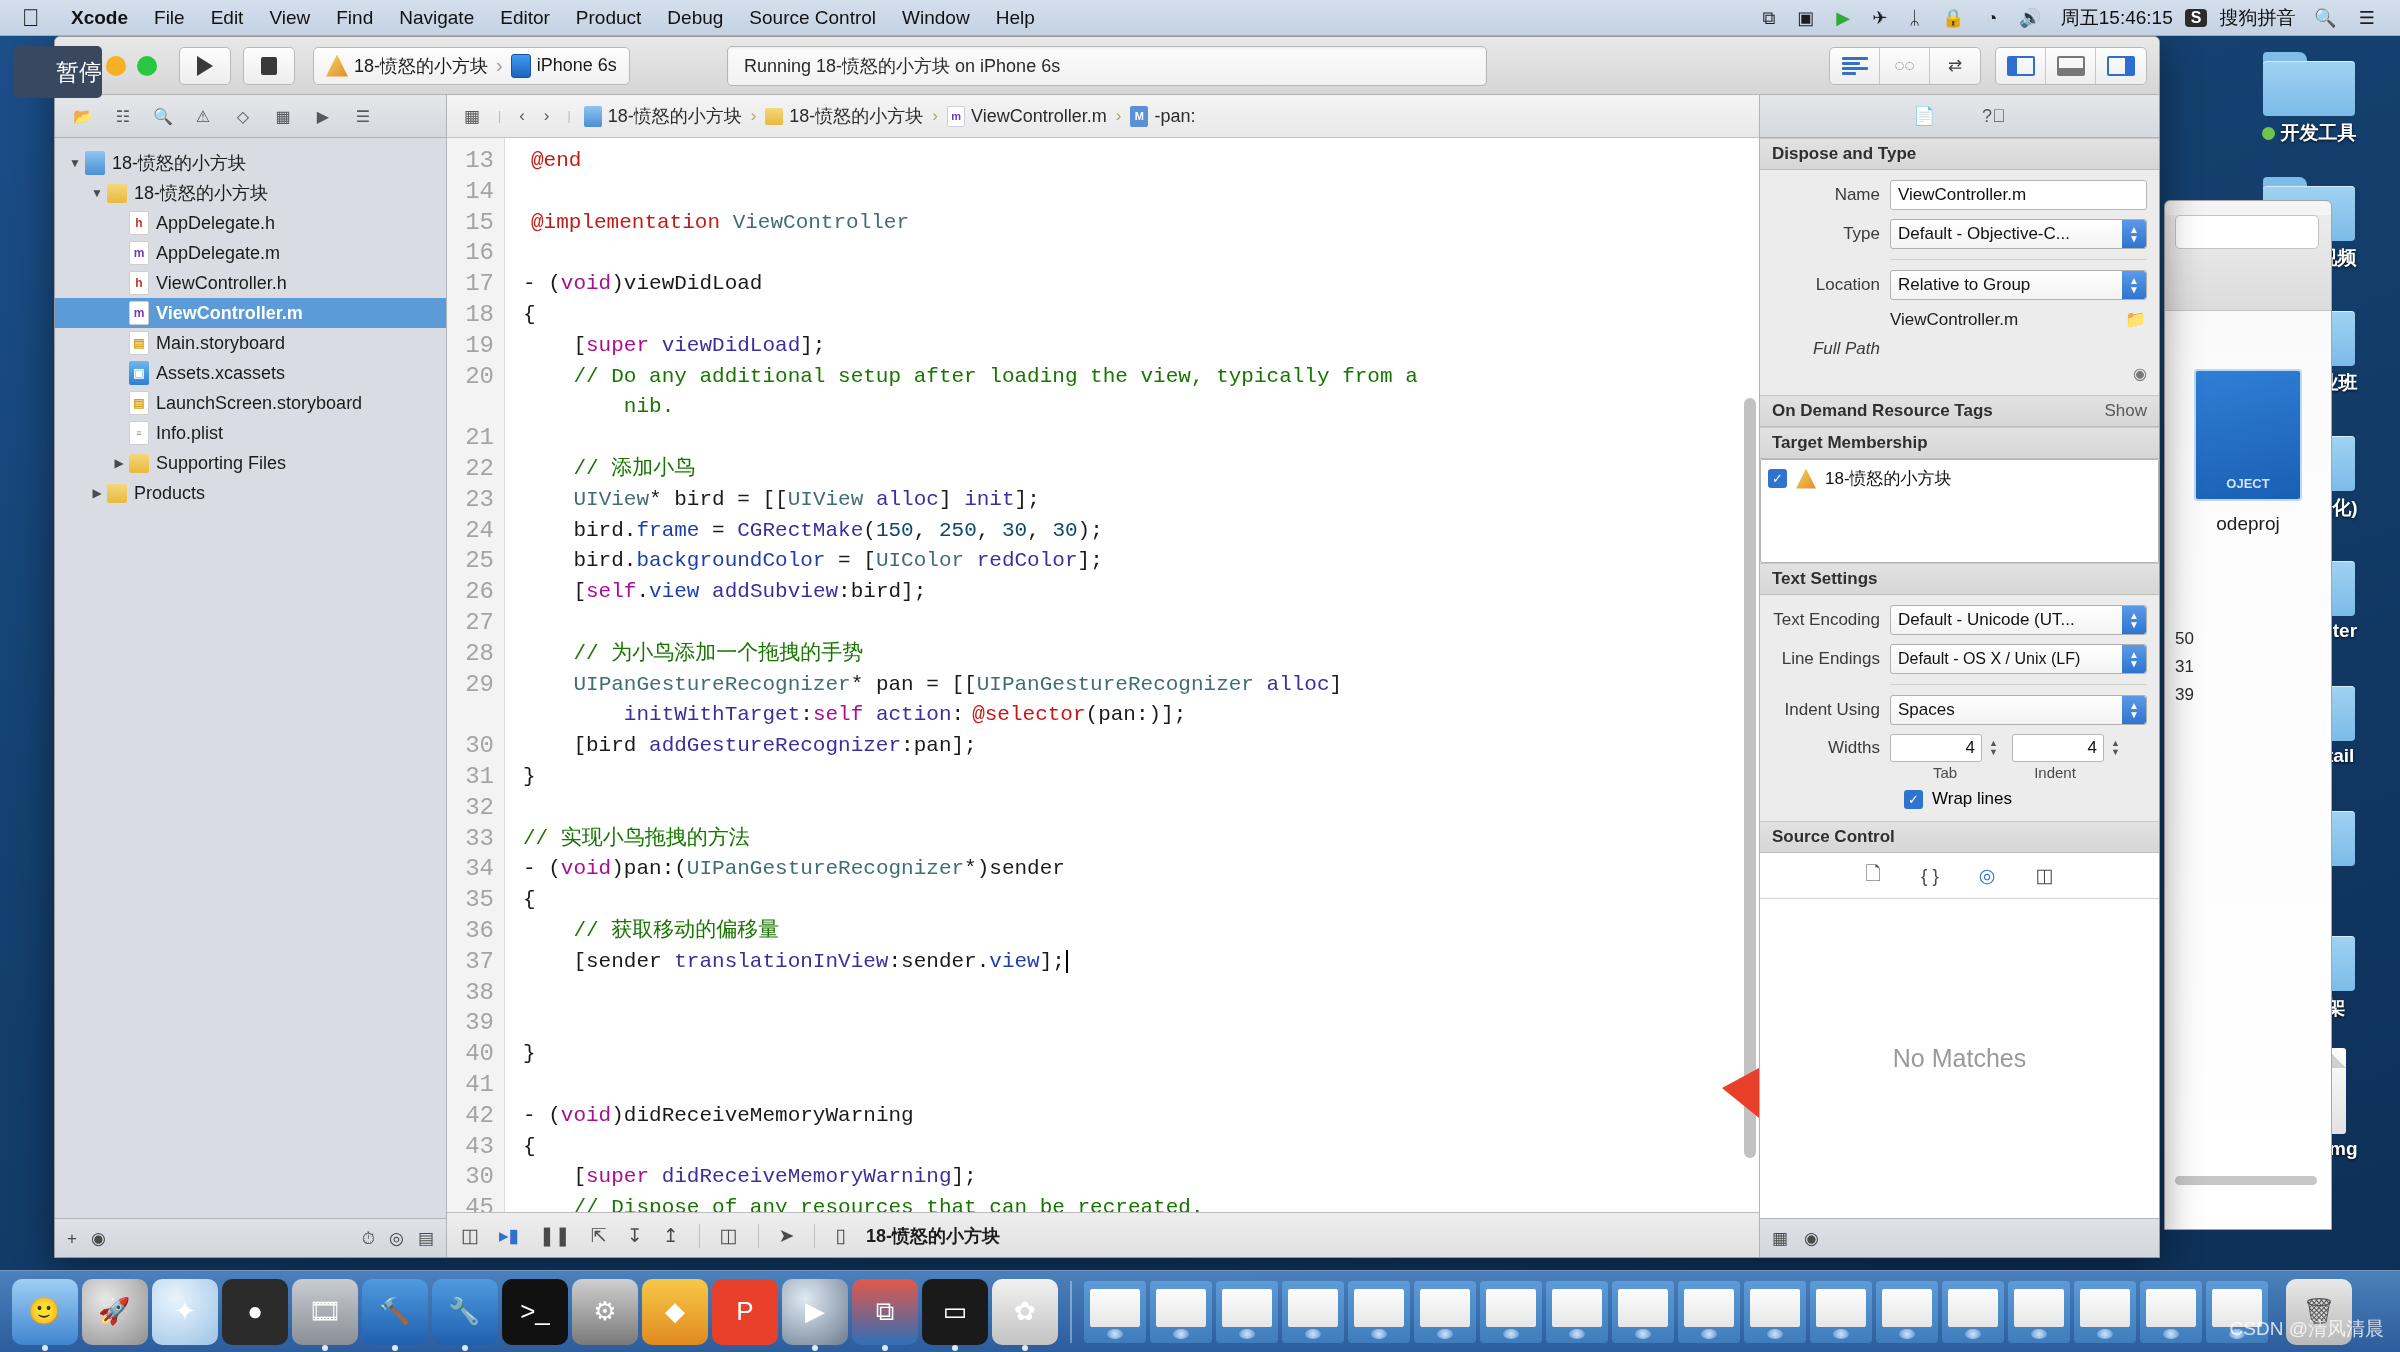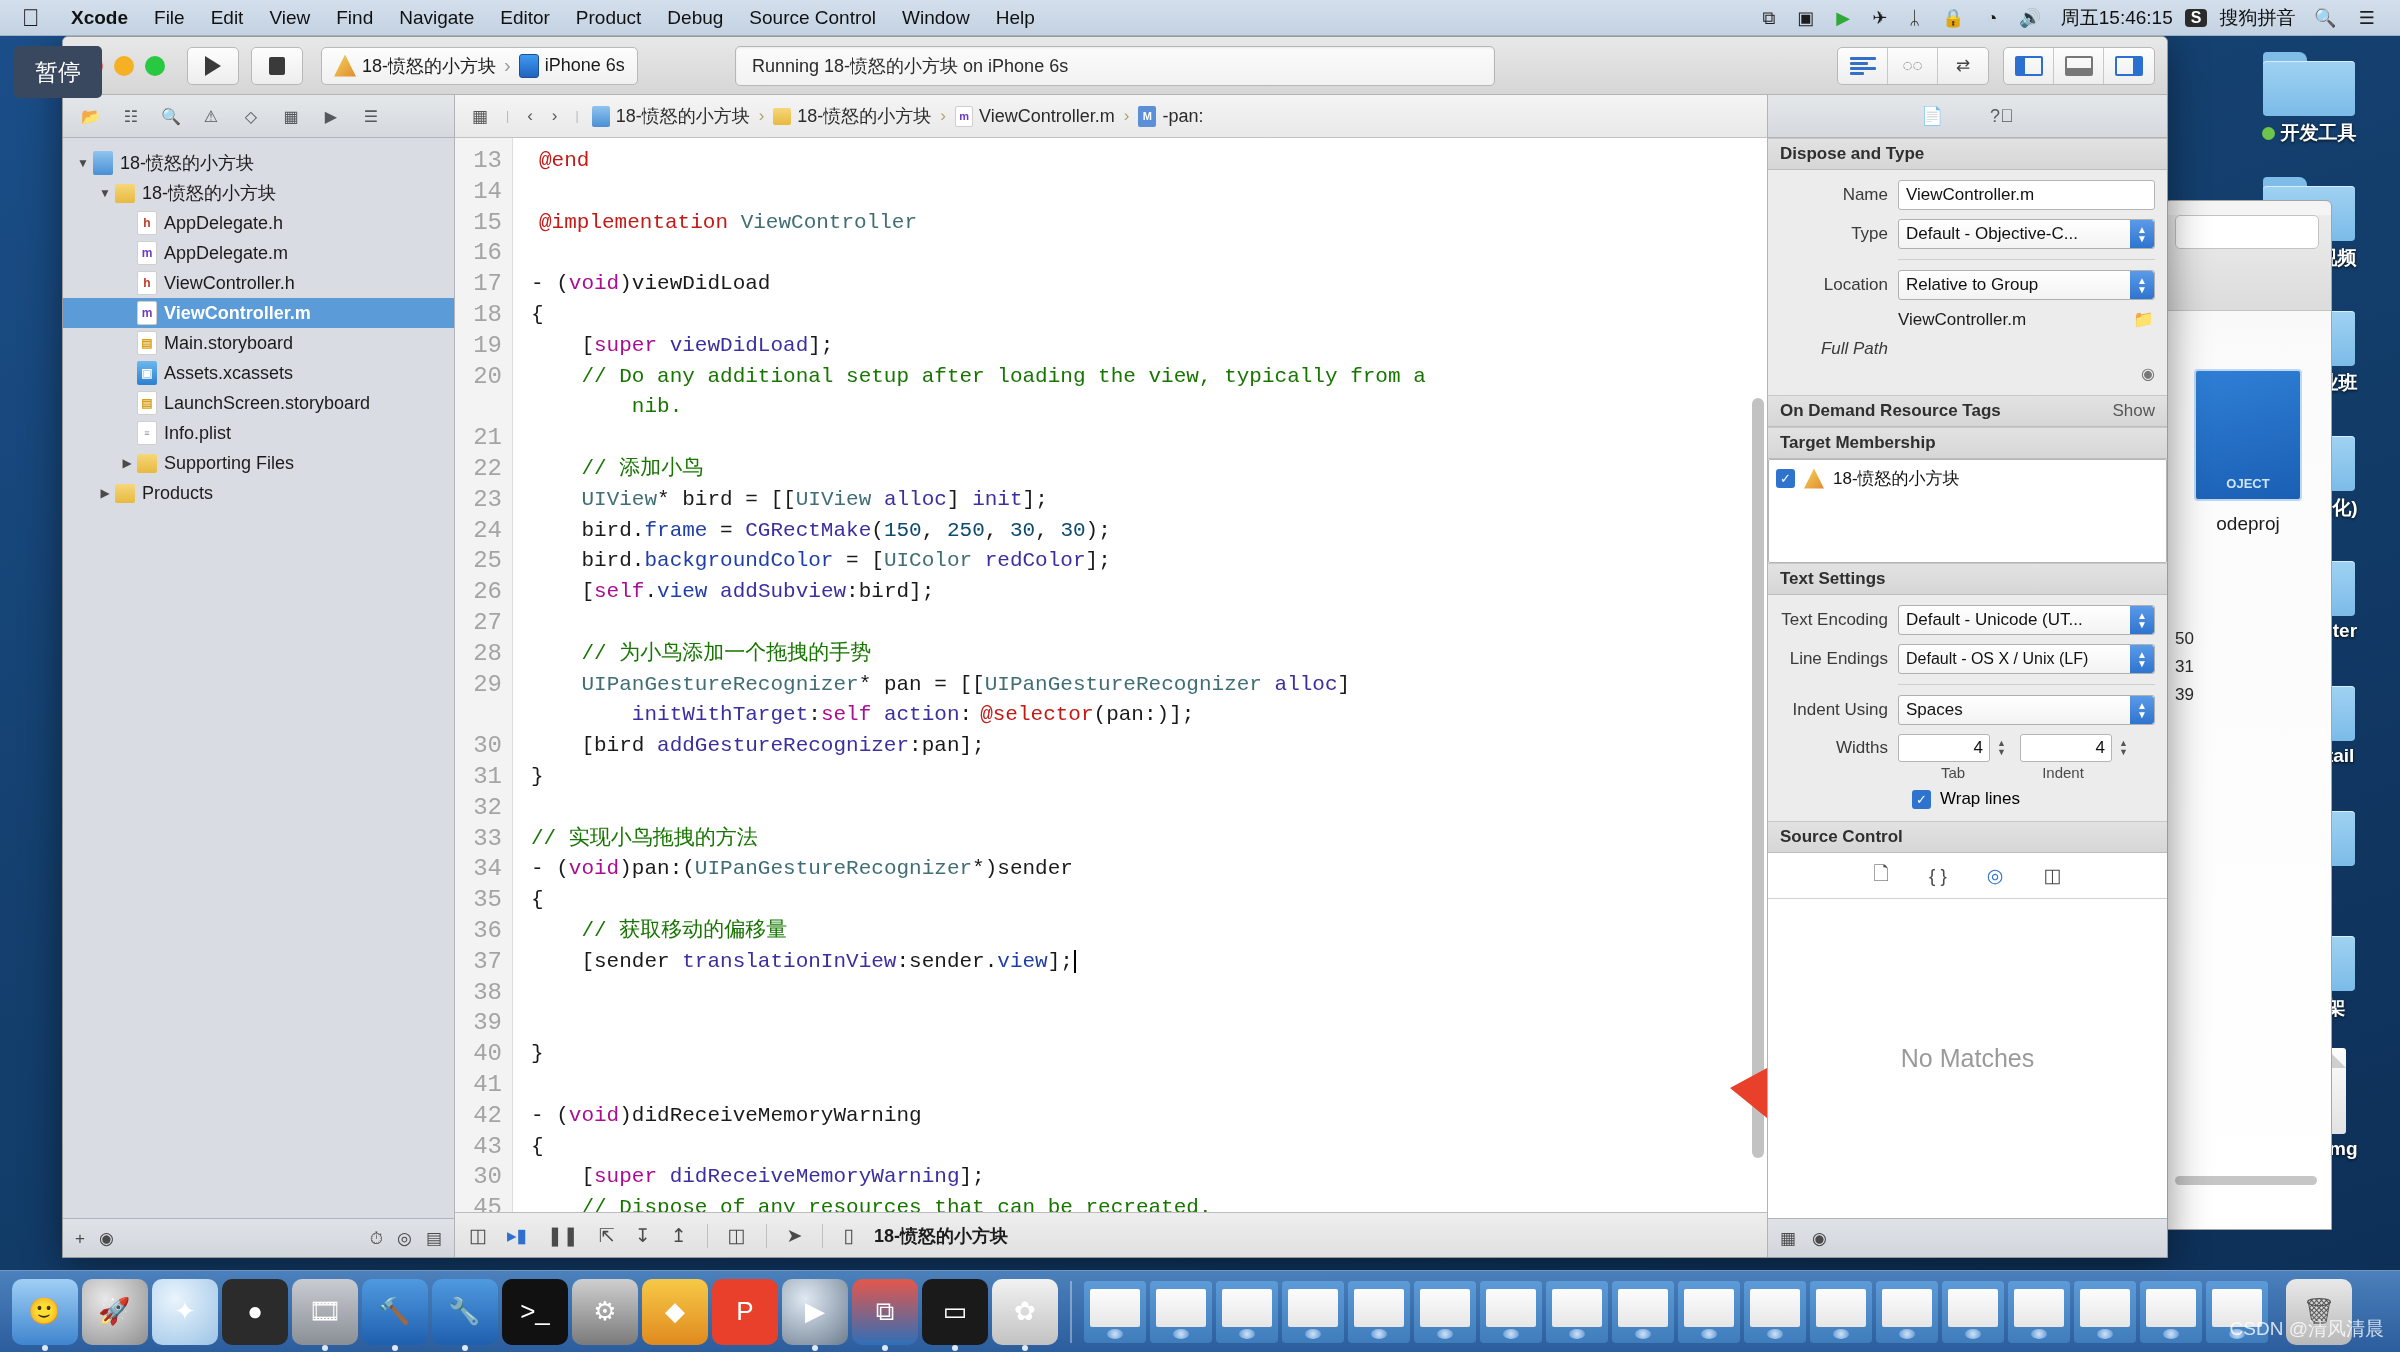--- a/index.html
+++ b/index.html
@@ -86,21 +86,21 @@
     margin-left: auto; display: flex; align-items: center; padding-right: 14px; gap: 0;
   }
   .mb-icon {
     font-size: 18px; color: #1c1c1c; padding: 0 11px; line-height: 1;
     display: flex; align-items: center;
   }
   .mb-text { font-size: 19px; color: #111; padding: 0 8px; white-space: nowrap; }
 
   
   #xcode-window {
-    position: absolute; left: 62px; top: 36px;
+    position: absolute; left: 54px; top: 36px;
     width: 2106px; height: 1222px;
     background: #ececec;
     border: 1px solid #9a9a9a;
     border-radius: 6px 6px 0 0;
     box-shadow: 0 8px 40px rgba(0,0,0,.45);
     overflow: hidden;
     z-index: 20;
   }
 
   
@@ -383,21 +383,21 @@
   #insp-footer {
     height: 40px; border-top: 1px solid #b0b4ba;
     background: linear-gradient(180deg,#dfe3e8,#d2d6dc);
     display:flex;align-items:center;padding:0 12px;gap:16px;font-size:17px;color:#4a4a4a;
   }
 
   
   #pause-tooltip {
     position: absolute; left: 14px; top: 46px;
     width: 88px; height: 52px; background: #39485e; border-radius: 5px;
-    display: flex; align-items: center; justify-content: center;
+    display: flex; align-items: center; justify-content: flex-end;
     color: #fff; font-size: 23px; z-index: 60;
   }
 
   
   #finder-peek {
     position: absolute; left: 2164px; top: 200px; width: 168px; height: 1030px;
     background: linear-gradient(180deg,#f4f4f4 0%, #fbfbfb 16%, #ffffff 100%);
     border: 1px solid #a5a5a5; border-radius: 6px 6px 0 0;
     z-index: 10; overflow: hidden;
   }

